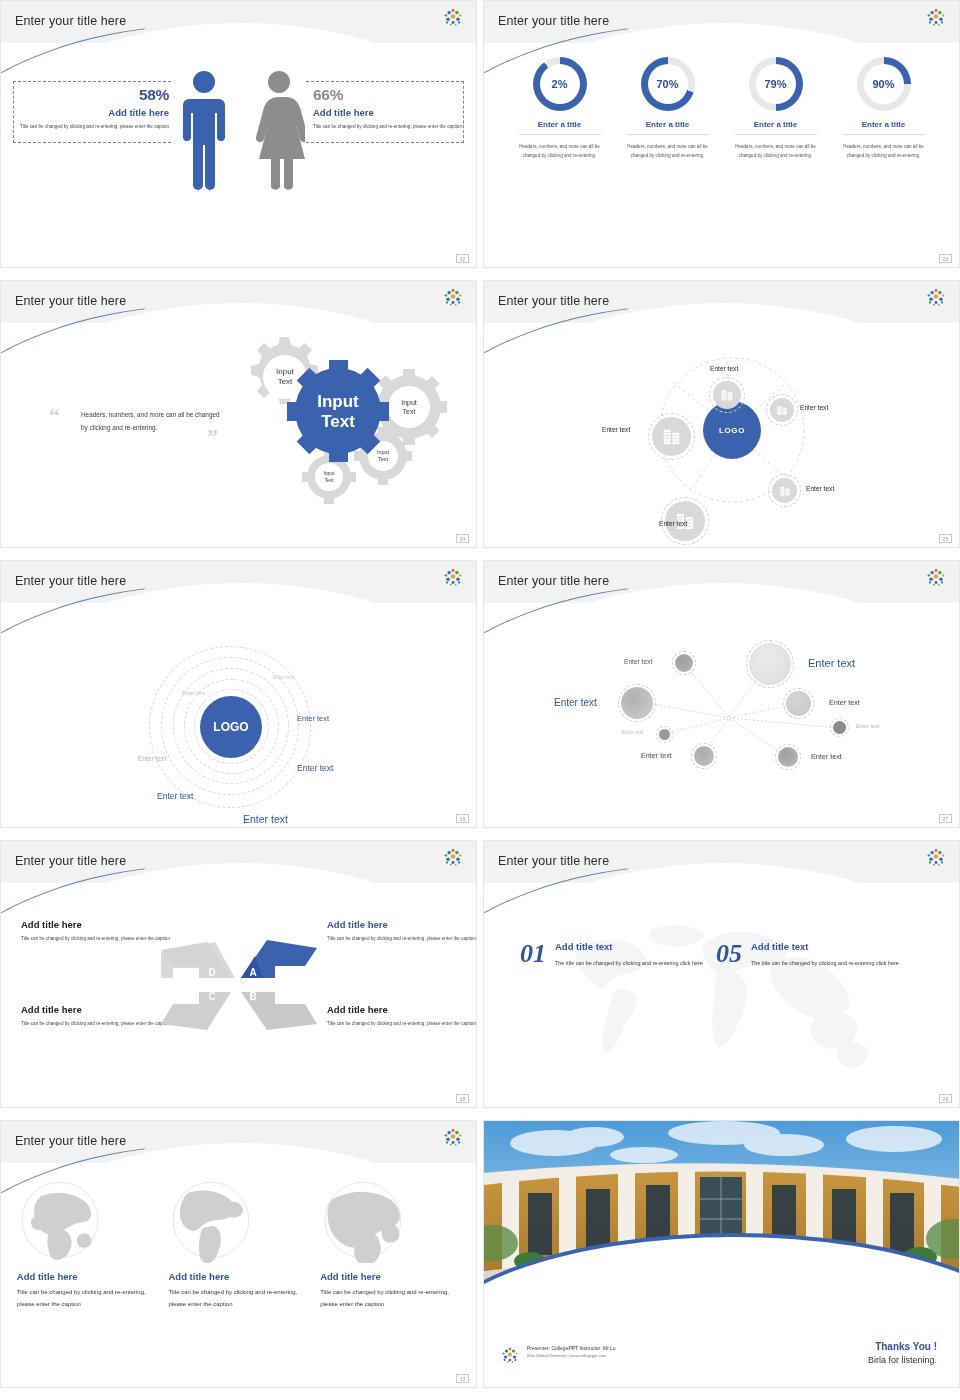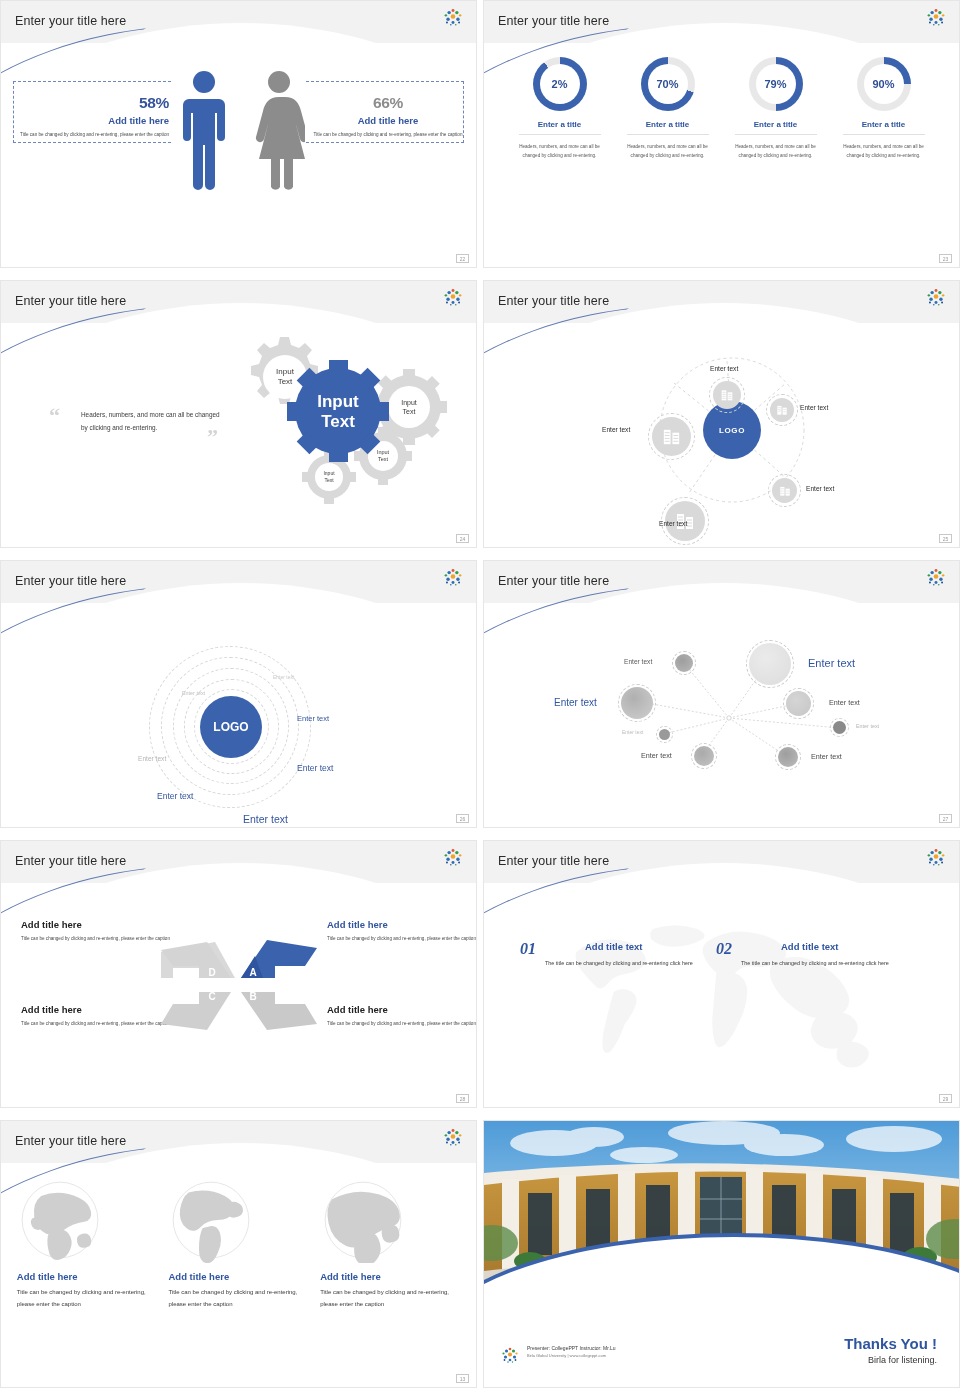--- a/index.html
+++ b/index.html
@@ -66,23 +66,23 @@
     width:13px; height:9px; border:1px solid #c8c8c8;
     font-size:5px; color:#9a9a9a; line-height:8px; text-align:center;
     z-index:8; background:#fff;
   }
 
   
   .s1-wrap{ position:absolute; left:0; top:52px; width:100%; height:190px; }
   .fig{ position:absolute; top:16px; }
   .fig-m{ left:178px; }
   .fig-f{ left:252px; }
-  .gcol{ position:absolute; top:41px; width:150px; }
+  .gcol{ position:absolute; top:33px; width:150px; }
   .gcol.left{ left:18px; text-align:right; }
-  .gcol.right{ left:312px; text-align:center; }
+  .gcol.right{ left:312px; text-align:left; }
   .gpct{ font-size:15.5px; font-weight:bold; letter-spacing:-.3px; }
   .gpct.blue{ color:#35549b; }
   .gpct.grey{ color:#8c8c8c; }
   .gtitle{ font-size:9.5px; font-weight:bold; color:#33559e; margin-top:3px; }
   .gdesc{ font-size:4.6px; color:#4a4a4a; line-height:1.75; margin-top:5px; }
   .dashbox{
     position:absolute; top:28px; height:62px;
     border:1px dashed #6d86c0; border-right:none;
   }
   .dashbox.l{ left:12px; width:158px; }
@@ -130,43 +130,43 @@
   .xcol{ position:absolute; width:152px; }
   .xtitle{ font-size:9.5px; font-weight:bold; }
   .xtitle.dark{ color:#222; }
   .xtitle.blue{ color:#33559e; }
   .xdesc{ font-size:4.6px; color:#4a4a4a; line-height:1.9; margin-top:5px; }
   .xshape{ position:absolute; left:158px; top:95px; width:160px; height:96px; }
 
   
   .wmap{ position:absolute; left:60px; top:68px; width:370px; height:180px; opacity:.35; }
   .numblk{ position:absolute; top:100px; display:flex; gap:9px; align-items:flex-start; }
-  .bignum{ font-size:16px; font-weight:bold; font-style:italic; color:#2f55a0; font-family:"Liberation Serif",serif; line-height:1; }
-  .numttl{ font-size:9.5px; font-weight:bold; color:#2f55a0;margin-left:40px; }
+  .bignum{ font-size:26px; font-weight:bold; font-style:italic; color:#2f55a0; font-family:"Liberation Serif",serif; line-height:1; }
+  .numttl{ font-size:9.5px; font-weight:bold; color:#2f55a0; }
   .numdesc{ font-size:5.4px; color:#3b3b3b; line-height:2.0; margin-top:6px; }
 
   
   .globes{ position:absolute; left:0; top:56px; width:100%; display:flex; justify-content:space-around; padding:0 10px; }
   .gcell{ width:140px; }
   .globe{ width:86px; height:86px; margin:0 auto 4px; }
   .gtt{ font-size:9.5px; font-weight:bold; color:#2f55a0; }
   .gdd{ font-size:6px; color:#3b3b3b; line-height:2.0; margin-top:4px; }
 
   
   .photo{ position:absolute; left:0; top:0; width:100%; height:196px; overflow:hidden; z-index:4; }
   .photo-mask{
     position:absolute; left:-60px; bottom:-150px; width:620px; height:230px;
     border-radius:50%; background:#ffffff; z-index:5;
   }
   .photo-arc{
     position:absolute; left:-60px; bottom:-146px; width:620px; height:230px;
     border-radius:50%; background:#3a62ad; z-index:4;
   }
   .thanks-blk{ position:absolute; right:22px; bottom:22px; text-align:right; z-index:8; }
-  .thanks-1{ font-size:15px; font-weight:bold; color:#2f55a0; }
+  .thanks-1{ font-size:10px; font-weight:bold; color:#2f55a0; }
   .thanks-2{ font-size:9px; color:#333; margin-top:3px; }
   .foot{ position:absolute; left:16px; bottom:22px; display:flex; gap:7px; align-items:flex-start; z-index:8; }
   .foot-t1{ font-size:5px; color:#3b3b3b; }
   .foot-t2{ font-size:4px; color:#7a7a7a; margin-top:2px; }
 </style>
 </head>
 <body>
 
 <div class="deck">
 
@@ -711,21 +711,21 @@
       </svg>
 
       <div class="numblk" style="left:36px;">
         <div class="bignum">01</div>
         <div>
           <div class="numttl">Add title text</div>
           <div class="numdesc">The title can be changed by clicking and re-entering click here</div>
         </div>
       </div>
       <div class="numblk" style="left:232px;">
-        <div class="bignum">02</div>
+        <div class="bignum">05</div>
         <div>
           <div class="numttl">Add title text</div>
           <div class="numdesc">The title can be changed by clicking and re-entering click here</div>
         </div>
       </div>
     </div>
     <div class="pagenum">29</div>
   </div>
 
   <div class="slide first-col">

